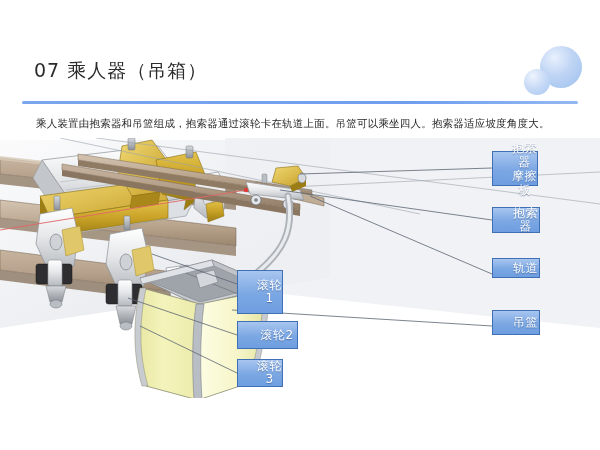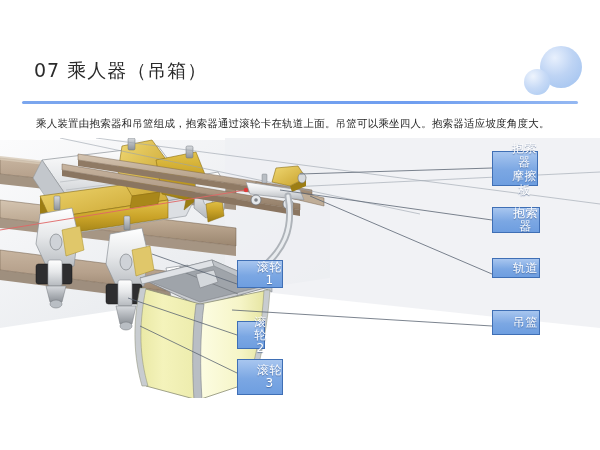--- a/index.html
+++ b/index.html
@@ -108,23 +108,23 @@
   }
   .callout.two-line { line-height: 14px; }
   .callout span { display: block; }
 
   
   #cal-friction { left: 492px; top: 151px; width: 46px; height: 35px; }
   #cal-grip     { left: 492px; top: 207px; width: 48px; height: 26px; }
   #cal-track    { left: 492px; top: 258px; width: 48px; height: 20px; }
   #cal-cabin    { left: 492px; top: 310px; width: 48px; height: 25px; }
   
-  #cal-roller1  { left: 237px; top: 260px; width: 46px; height: 28px; }
-  #cal-roller2  { left: 237px; top: 321px; width: 28px; height: 28px; }
-  #cal-roller3  { left: 237px; top: 359px; width: 46px; height: 36px; }
+  #cal-roller1  { left: 237px; top: 270px; width: 46px; height: 44px; }
+  #cal-roller2  { left: 237px; top: 321px; width: 61px; height: 28px; }
+  #cal-roller3  { left: 237px; top: 359px; width: 46px; height: 28px; }
 </style>
 </head>
 <body>
 
 <div class="slide">
 
   <div class="deco-circles">
     <div class="circle-lg"></div>
     <div class="circle-sm"></div>
   </div>

